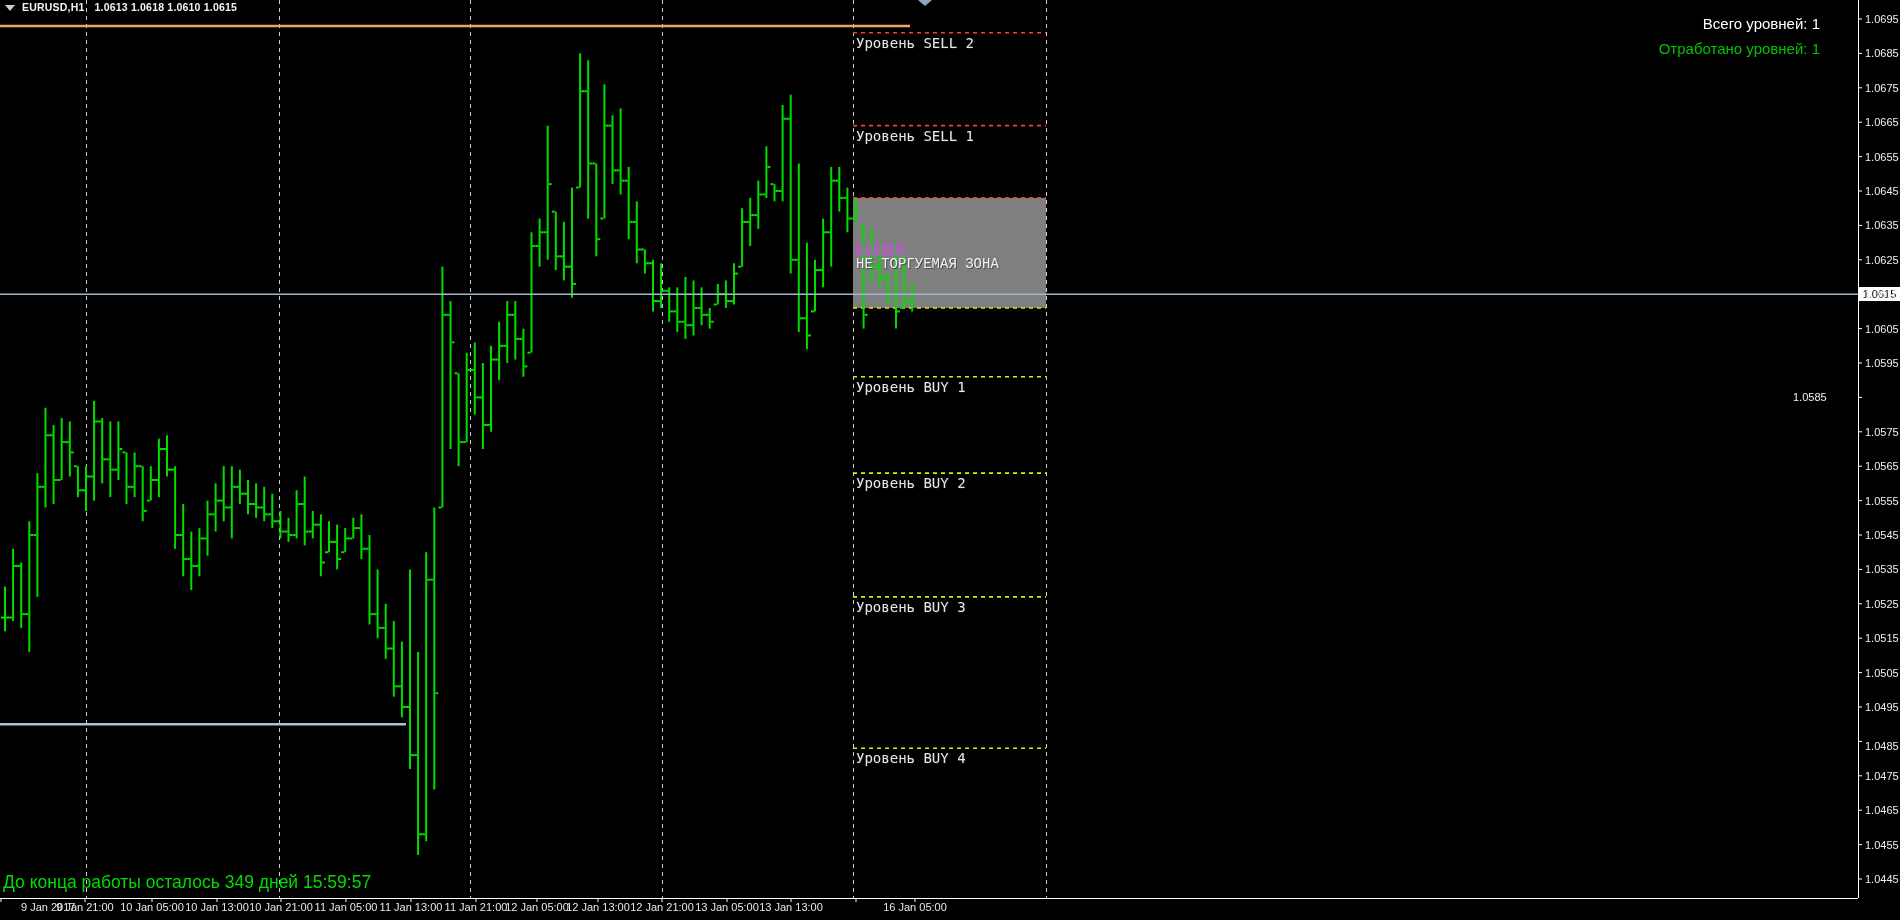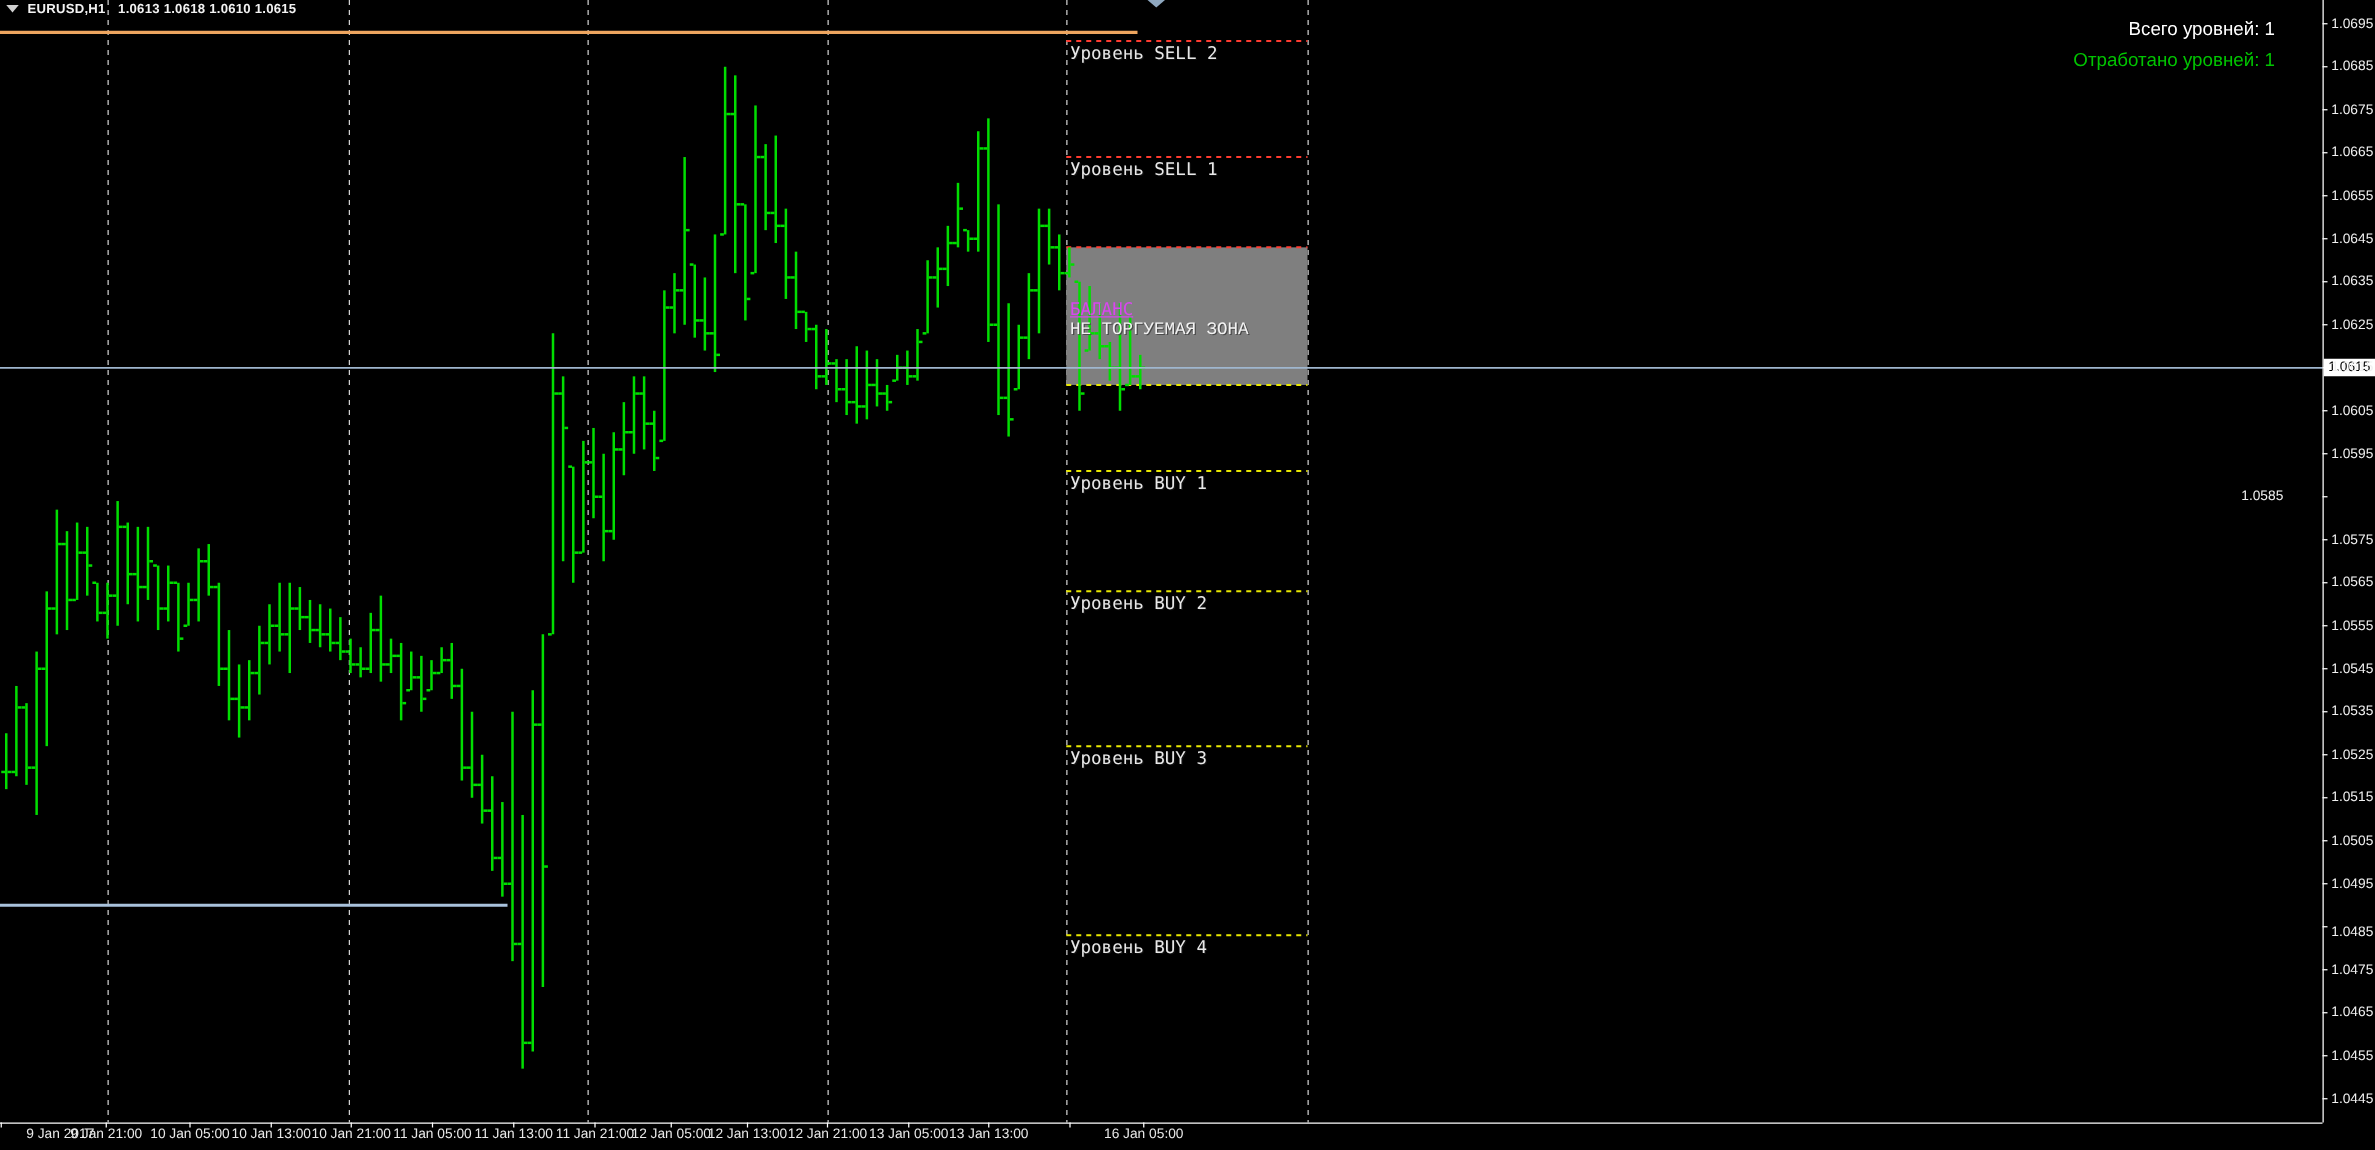--- a/index.html
+++ b/index.html
@@ -656,20 +656,21 @@
       <line x1="791" y1="898" x2="791" y2="902" stroke="#ffffff" stroke-width="1"></line>
       <line x1="856" y1="898" x2="856" y2="902" stroke="#ffffff" stroke-width="1"></line>
       <line x1="915" y1="898" x2="915" y2="902" stroke="#ffffff" stroke-width="1"></line>
       <polygon points="918,0 932,0 925,6" fill="#8fa8c0"></polygon>
     </svg>
 
   <div id="title" class="lbl"><span class="tri"></span><span>EURUSD,H1</span><span class="quote">1.0613 1.0618 1.0610 1.0615</span></div>
 
   <div id="counter-total" class="lbl">Всего уровней: 1</div>
   <div id="counter-done" class="lbl">Отработано уровней: 1</div>
+  <div id="countdown" class="lbl">До конца работы осталось 349 дней 15:59:57</div>
 
   <div id="zone-lbl1" class="lbl mono" style="left: 856px; top: 240.88px;">БАЛАНС</div>
   <div id="zone-lbl2" class="lbl mono" style="left: 856px; top: 256.88px;">НЕ ТОРГУЕМАЯ ЗОНА</div>
 
   <div id="price-tag" class="lbl" style="left: 1859px; top: 287.2px;">1.0615</div>
 
   <div id="gen-root">
       <div class="lbl mono level-lbl" style="left: 856px; top: 35.76px;">Уровень SELL 2</div>
       <div class="lbl mono level-lbl" style="left: 856px; top: 128.64px;">Уровень SELL 1</div>
       <div class="lbl mono level-lbl" style="left: 856px; top: 379.76px;">Уровень BUY 1</div>

